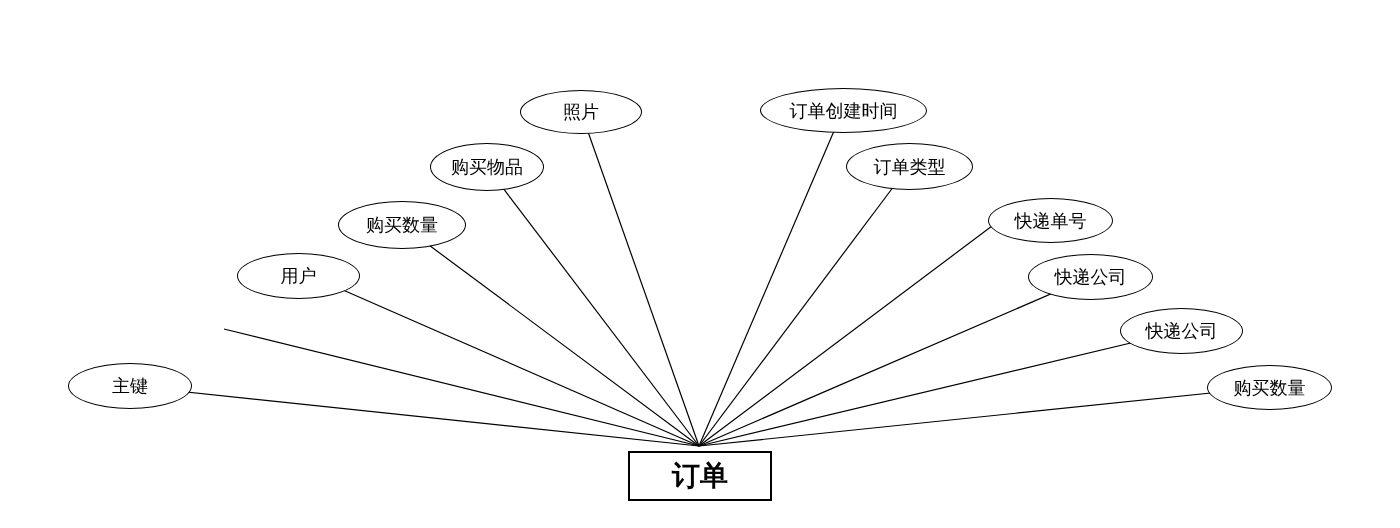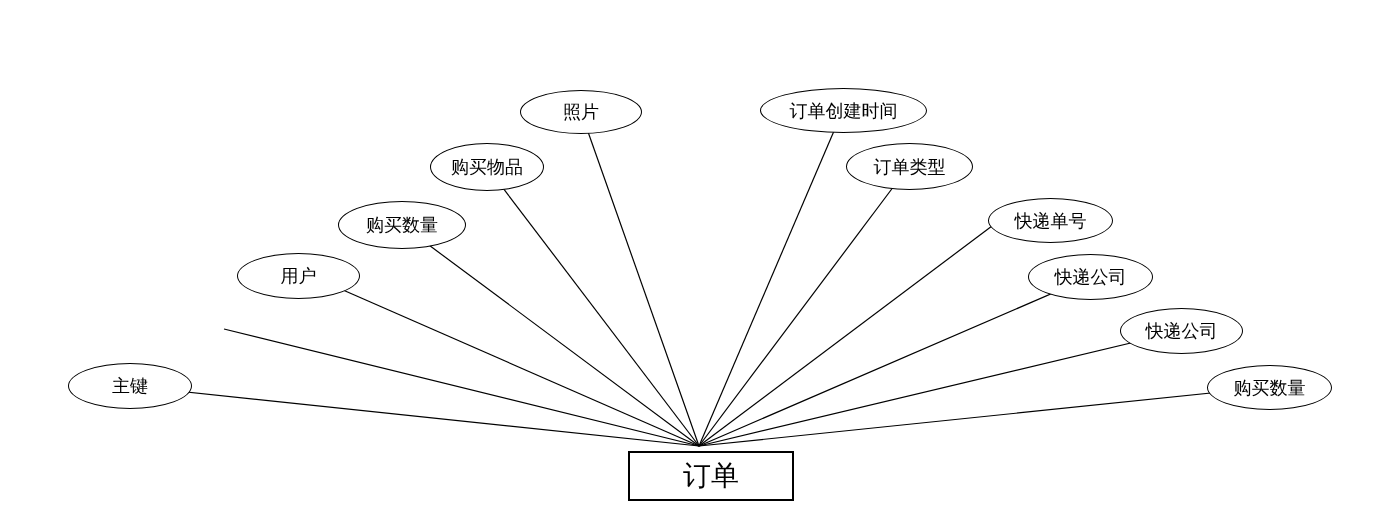--- a/index.html
+++ b/index.html
@@ -42,21 +42,21 @@
   .n3 {left:237px; top:253px; width:123px; height:46px;}
   .n4 {left:338px; top:201px; width:128px; height:48px;}
   .n5 {left:430px; top:143px; width:114px; height:48px;}
   .n6 {left:520px; top:90px;  width:122px; height:44px;}
   .n7 {left:760px; top:88px;  width:167px; height:45px;}
   .n8 {left:846px; top:143px; width:127px; height:47px;}
   .n9 {left:988px; top:198px; width:125px; height:45px;}
   .n10{left:1028px;top:254px; width:125px; height:46px;}
   .n11{left:1120px;top:308px; width:123px; height:46px;}
   .n12{left:1207px;top:365px; width:125px; height:45px;}
-  .entity-box{left:628px;top:451px;width:166px;height:50px;}
+  .entity-box{left:628px;top:451px;width:144px;height:50px;font-weight:bold;}
 </style>
 </head>
 <body>
 
 <div class="canvas">
 
   <svg class="connectors" viewBox="0 0 1400 528" xmlns="http://www.w3.org/2000/svg">
     <line x1="699" y1="446" x2="130" y2="386"></line>
     <line x1="699" y1="446" x2="224" y2="329"></line>
     <line x1="699" y1="446" x2="311" y2="276"></line>

